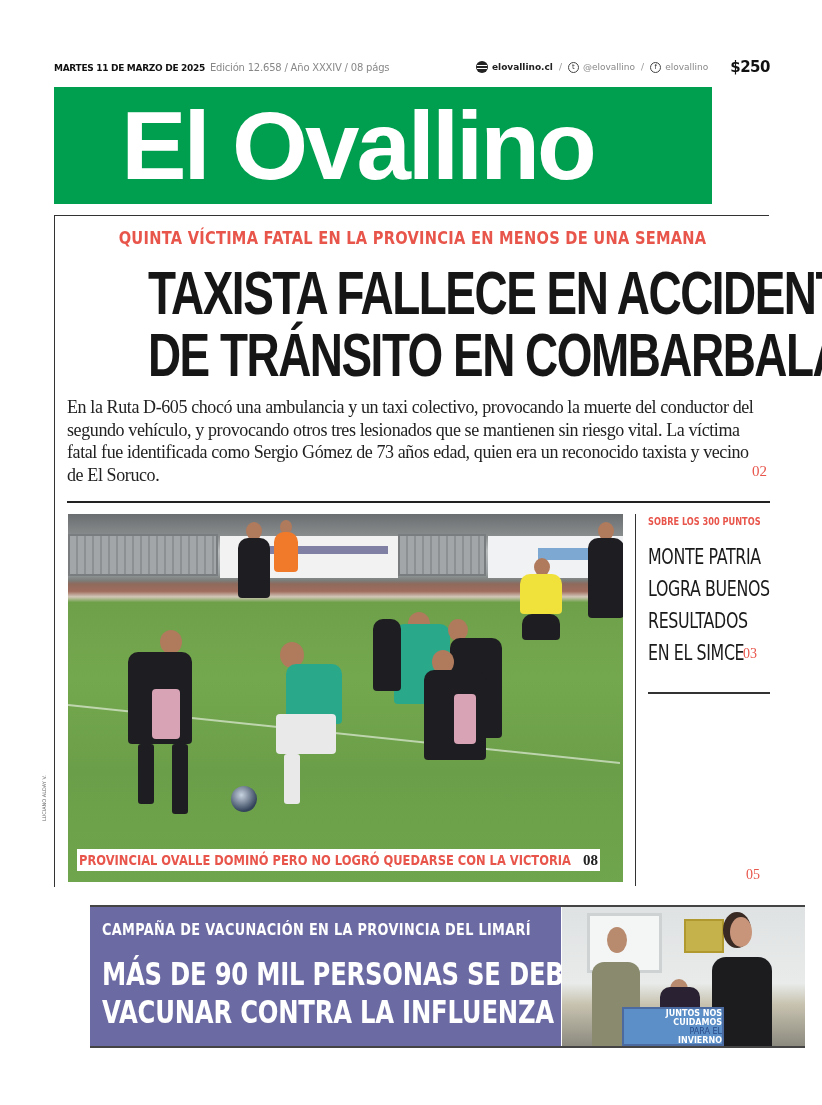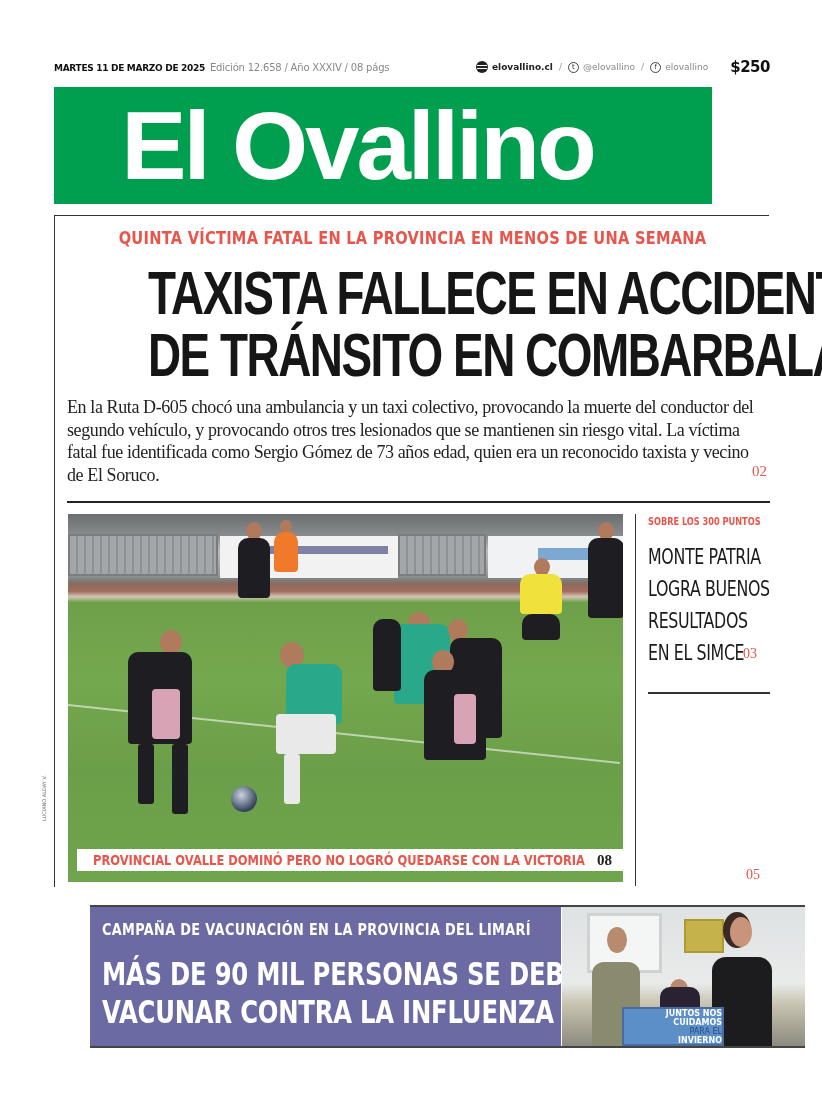--- a/index.html
+++ b/index.html
@@ -47,21 +47,21 @@
   .line-mark { position: absolute; left: 0; top: 190px; width: 555px; height: 2px; background: rgba(255,255,255,0.55); transform: rotate(6deg); transform-origin: left; }
   .player { position: absolute; border-radius: 10px 10px 4px 4px; }
   .p-black { background: #1e1e22; }
   .p-pink { background: #d9a3b6; }
   .p-teal { background: #2aa98a; }
   .p-white { background: #e9e9e9; }
   .p-yellow { background: #f0e23a; }
   .p-orange { background: #f07a2a; }
   .head { position: absolute; width: 16px; height: 18px; border-radius: 50%; background: #b07a5c; }
   .ball { position: absolute; left: 163px; top: 272px; width: 26px; height: 26px; border-radius: 50%; background: radial-gradient(circle at 40% 35%, #c9d3e0, #33435a 70%); }
-  .caption { position: absolute; left: 9px; top: 335px; height: 22px; padding: 0 16px; background: #fff; display: flex; align-items: center; gap: 6px; }
+  .caption { position: absolute; left: 9px; top: 335px; height: 22px; padding: 0 2px; background: #fff; display: flex; align-items: center; gap: 6px; }
   .caption-text { font-family: "DejaVu Sans", sans-serif; font-weight: bold; font-size: 14px; color: #e8554b; transform: scaleX(0.82); transform-origin: left; white-space: nowrap; display: inline-block; width: 510px; }
   .caption-ref { font-family: "Liberation Serif", serif; font-weight: bold; font-size: 15px; color: #222; margin-left: -12px; }
   .credit { position: absolute; left: -14px; top: 605px; font-family: "DejaVu Sans", sans-serif; font-size: 5px; color: #666; transform: rotate(-90deg); transform-origin: left top; white-space: nowrap; }
 
   
   .sidebar { position: absolute; left: 580px; top: 298px; width: 135px; height: 372px; border-left: 1.5px solid #333; }
   .side-kicker { font-family: "DejaVu Sans", sans-serif; font-weight: bold; font-size: 10px; color: #e8554b; transform: scaleX(0.82); transform-origin: left; white-space: nowrap; margin-left: 12px; }
   .side-head { font-family: "DejaVu Sans", sans-serif; font-size: 22px; line-height: 32px; color: #1a1a1a; transform: scaleX(0.72); transform-origin: left; white-space: nowrap; margin-left: 12px; letter-spacing: -0.5px; }
   .side-head.bold { font-weight: bold; font-size: 21px; line-height: 30px; }
   .story1 { position: absolute; top: 0; left: 0; }

